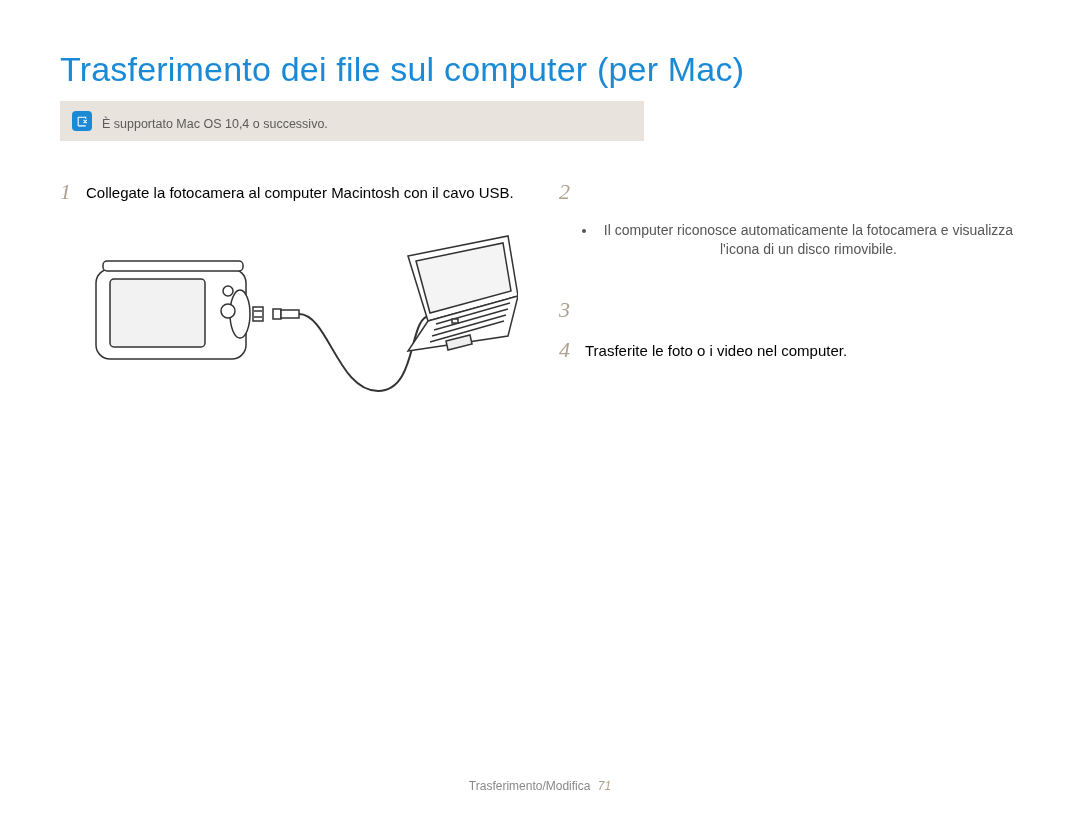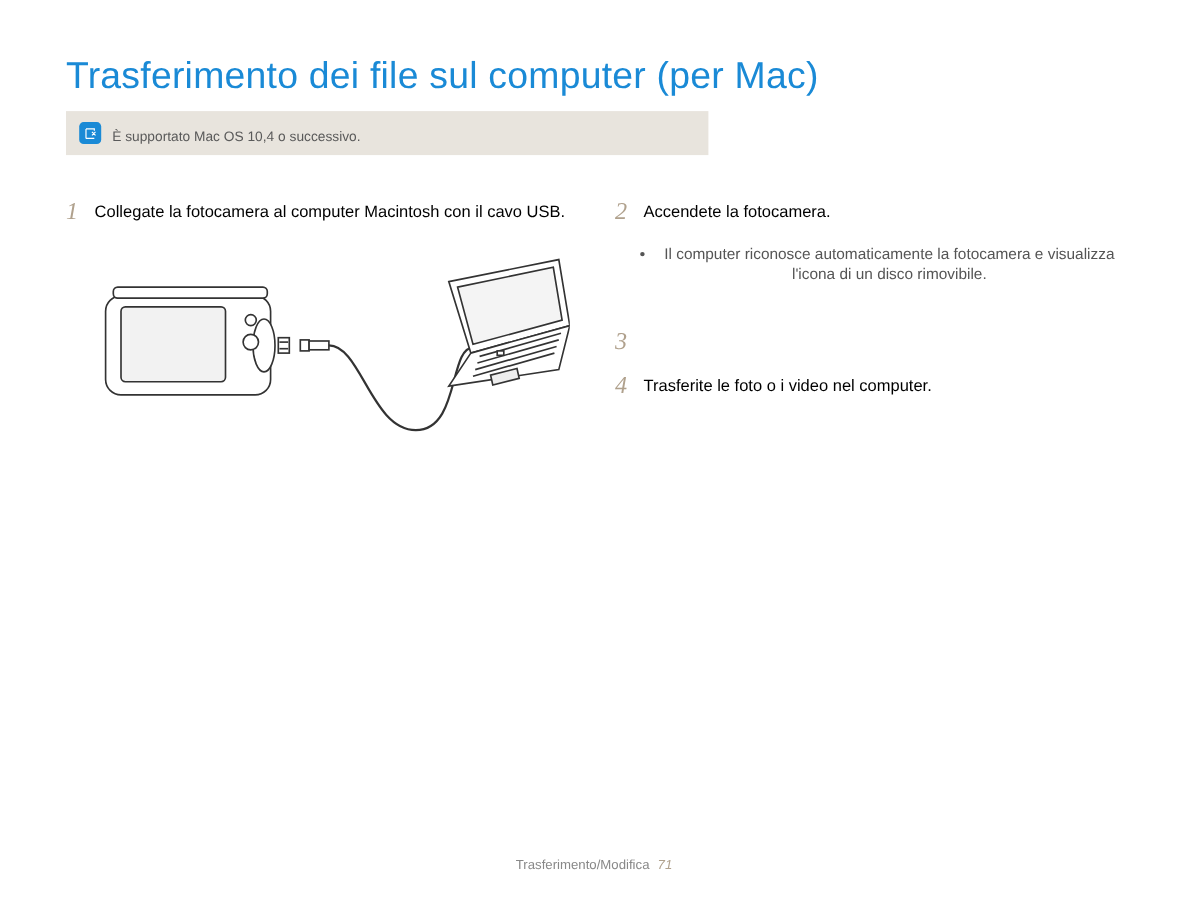--- a/index.html
+++ b/index.html
@@ -193,21 +193,20 @@
             <rect x="374" y="98" width="6" height="4"></rect>
           </g>
         </svg>
       </div>
     </div>
 
     <div class="col-right">
 
       <div class="step">
         <div class="step-num">2</div>
-        <div class="step-text">Accendete la fotocamera.</div>
       </div>
       <ul class="bullets">
         <li>Il computer riconosce automaticamente la fotocamera e visualizza l'icona di un disco rimovibile.</li>
       </ul>
 
 
       <div style="height:26px"></div>
 
       <div class="step">
         <div class="step-num">3</div>

